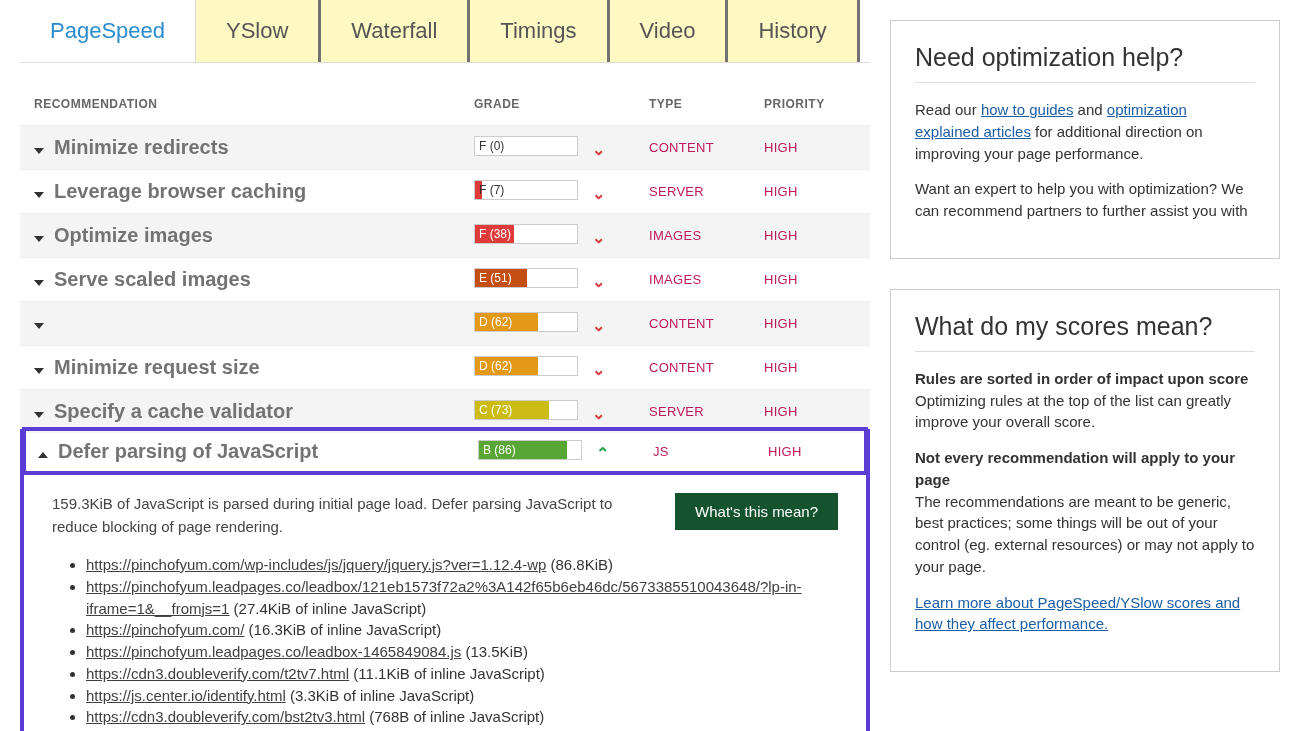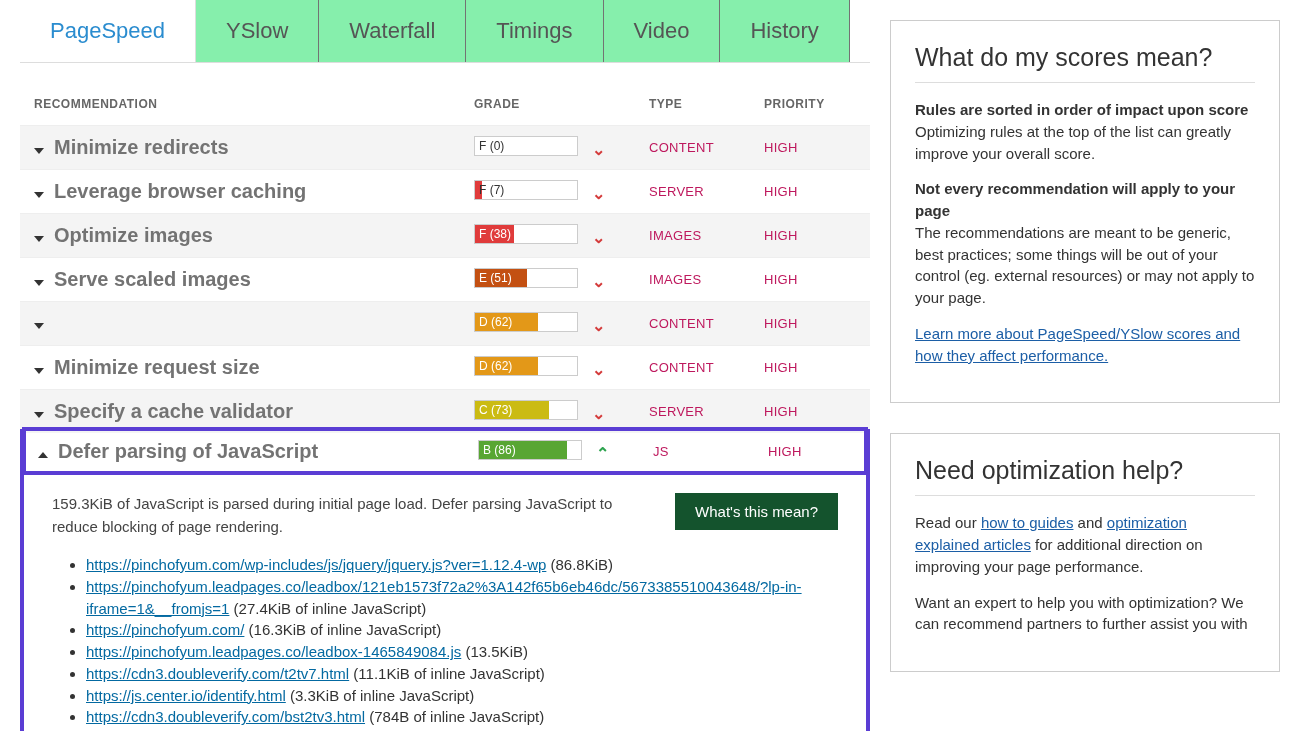--- a/index.html
+++ b/index.html
@@ -26,22 +26,22 @@
   .tabs {
     display: flex;
     border-bottom: 1px solid #ddd;
     margin-bottom: 24px;
   }
   .tab {
     padding: 18px 30px;
     font-size: 22px;
     color: #555;
     cursor: pointer;
-    border-right: 1px solid #737373;
-    background: #86efac;
+    border-right: 3px solid #737373;
+    background: #fef9c3;
     position: relative;
   }
   .tab.active {
     color: #2a8ccf;
     background: #fff;
     border-top: 4px solid #2a8ccf;
     border-right: 1px solid #ddd;
     margin-top: -4px;
   }
   .tab:not(.active):first-of-type { border-left: 1px solid #ddd; }
@@ -156,21 +156,21 @@
   .expand-list {
     margin-top: 16px;
     padding-left: 34px;
   }
   .expand-list li {
     color: #333;
     font-size: 15px;
     line-height: 1.45;
   }
   .expand-list a {
-    color: #0369a1;
+    color: #404040;
     text-decoration: underline;
   }
   .expand-list .meta { color: #333; }
   
   .box {
     border: 1px solid #ccc;
     padding: 22px 24px;
     margin-top: 20px;
     margin-bottom: 30px;
   }
@@ -291,39 +291,39 @@
                 <div class="expand-desc">159.3KiB of JavaScript is parsed during initial page load. Defer parsing JavaScript to reduce blocking of page rendering.</div>
                 <button class="whats-btn">What's this mean?</button>
               </div>
               <ul class="expand-list">
                 <li><a href="#">https://pinchofyum.com/wp-includes/js/jquery/jquery.js?ver=1.12.4-wp</a><span class="meta"> (86.8KiB)</span></li>
                 <li><a href="#">https://pinchofyum.leadpages.co/leadbox/121eb1573f72a2%3A142f65b6eb46dc/5673385510043648/?lp-in-iframe=1&amp;__fromjs=1</a><span class="meta"> (27.4KiB of inline JavaScript)</span></li>
                 <li><a href="#">https://pinchofyum.com/</a><span class="meta"> (16.3KiB of inline JavaScript)</span></li>
                 <li><a href="#">https://pinchofyum.leadpages.co/leadbox-1465849084.js</a><span class="meta"> (13.5KiB)</span></li>
                 <li><a href="#">https://cdn3.doubleverify.com/t2tv7.html</a><span class="meta"> (11.1KiB of inline JavaScript)</span></li>
                 <li><a href="#">https://js.center.io/identify.html</a><span class="meta"> (3.3KiB of inline JavaScript)</span></li>
-                <li><a href="#">https://cdn3.doubleverify.com/bst2tv3.html</a><span class="meta"> (784B of inline JavaScript)</span></li>
+                <li><a href="#">https://cdn3.doubleverify.com/bst2tv3.html</a><span class="meta"> (768B of inline JavaScript)</span></li>
               </ul>
             </div>
           </div>
         </div>
     </div>
   </div>
 
   <div class="sidebar">
+    <div class="box">
+      <h2>Need optimization help?</h2>
+      <p>
+        <span>Read our </span><a href="#">how to guides</a><span> and </span><a href="#">optimization explained articles</a><span> for additional direction on improving your page performance.</span>
+      </p>
+      <p>Want an expert to help you with optimization? We can recommend partners to further assist you with</p>
+    </div>
+
     <div class="box">
       <h2>What do my scores mean?</h2>
       <p><span class="bold">Rules are sorted in order of impact upon score</span><br>
          <span>Optimizing rules at the top of the list can greatly improve your overall score.</span></p>
       <p><span class="bold">Not every recommendation will apply to your page</span><br>
          <span>The recommendations are meant to be generic, best practices; some things will be out of your control (eg. external resources) or may not apply to your page.</span></p>
       <p><a href="#">Learn more about PageSpeed/YSlow scores and how they affect performance.</a></p>
     </div>
-
-    <div class="box">
-      <h2>Need optimization help?</h2>
-      <p>
-        <span>Read our </span><a href="#">how to guides</a><span> and </span><a href="#">optimization explained articles</a><span> for additional direction on improving your page performance.</span>
-      </p>
-      <p>Want an expert to help you with optimization? We can recommend partners to further assist you with</p>
-    </div>
   </div>
 </div>
 
 </body></html>

